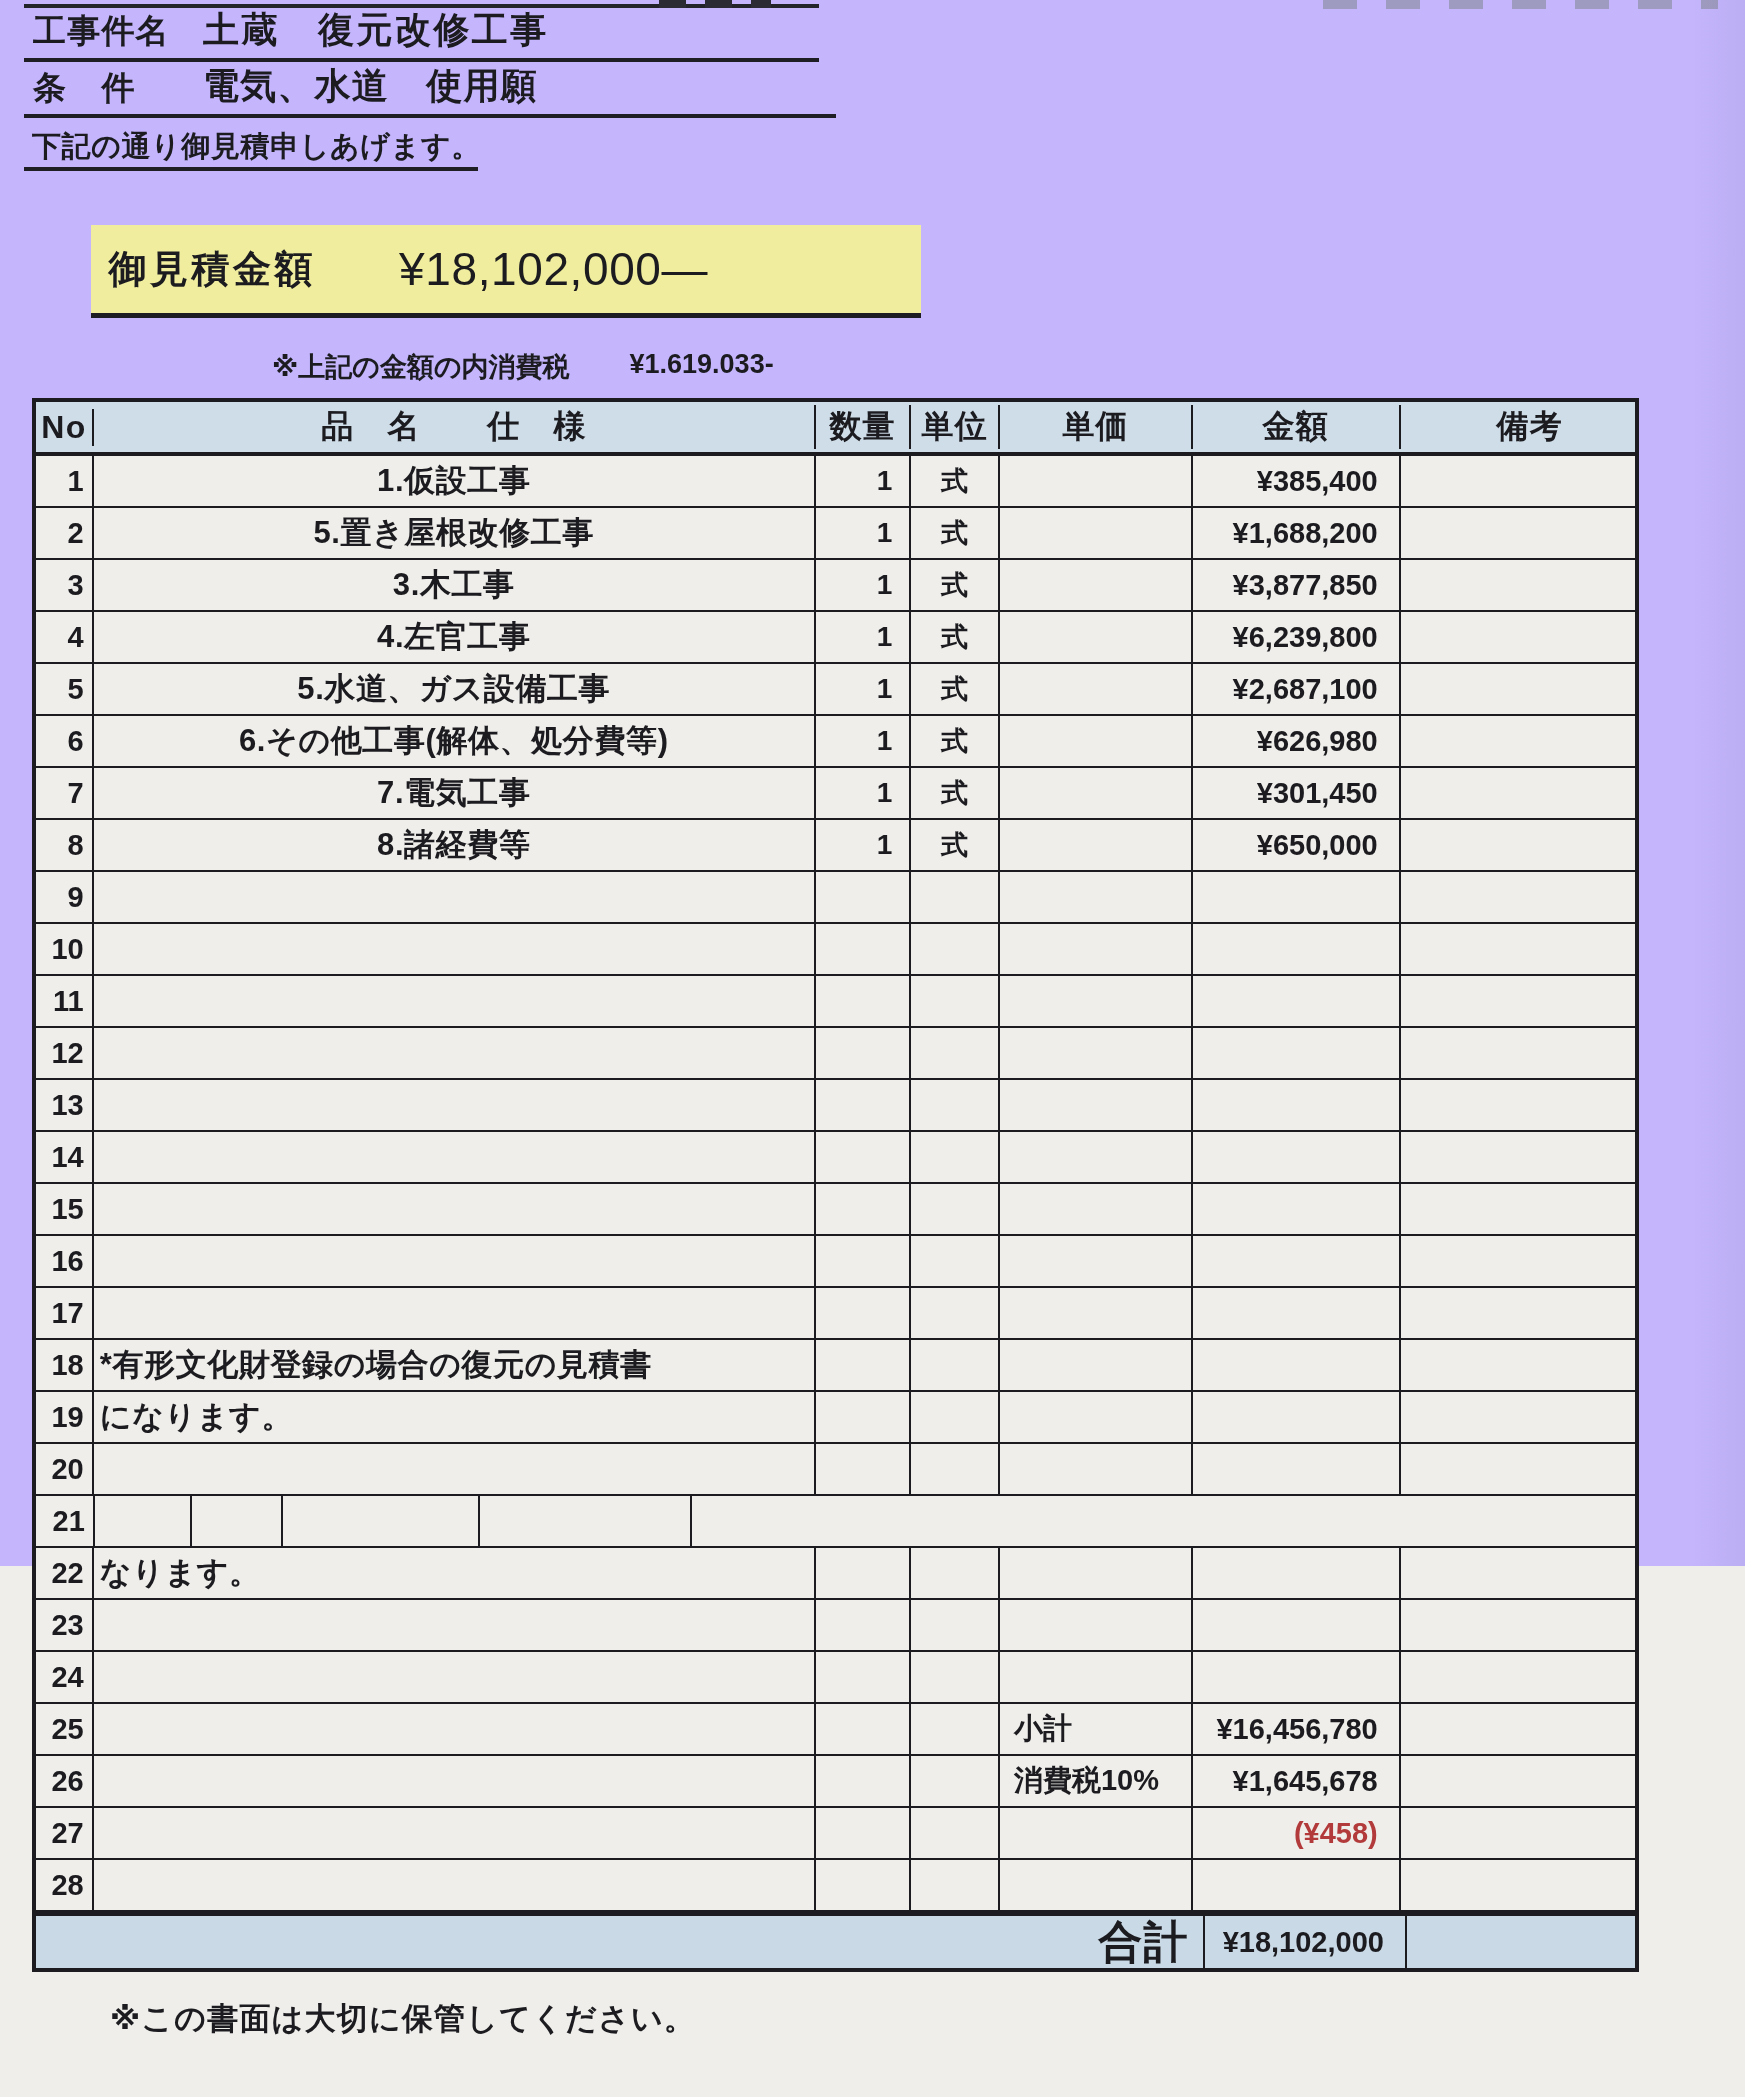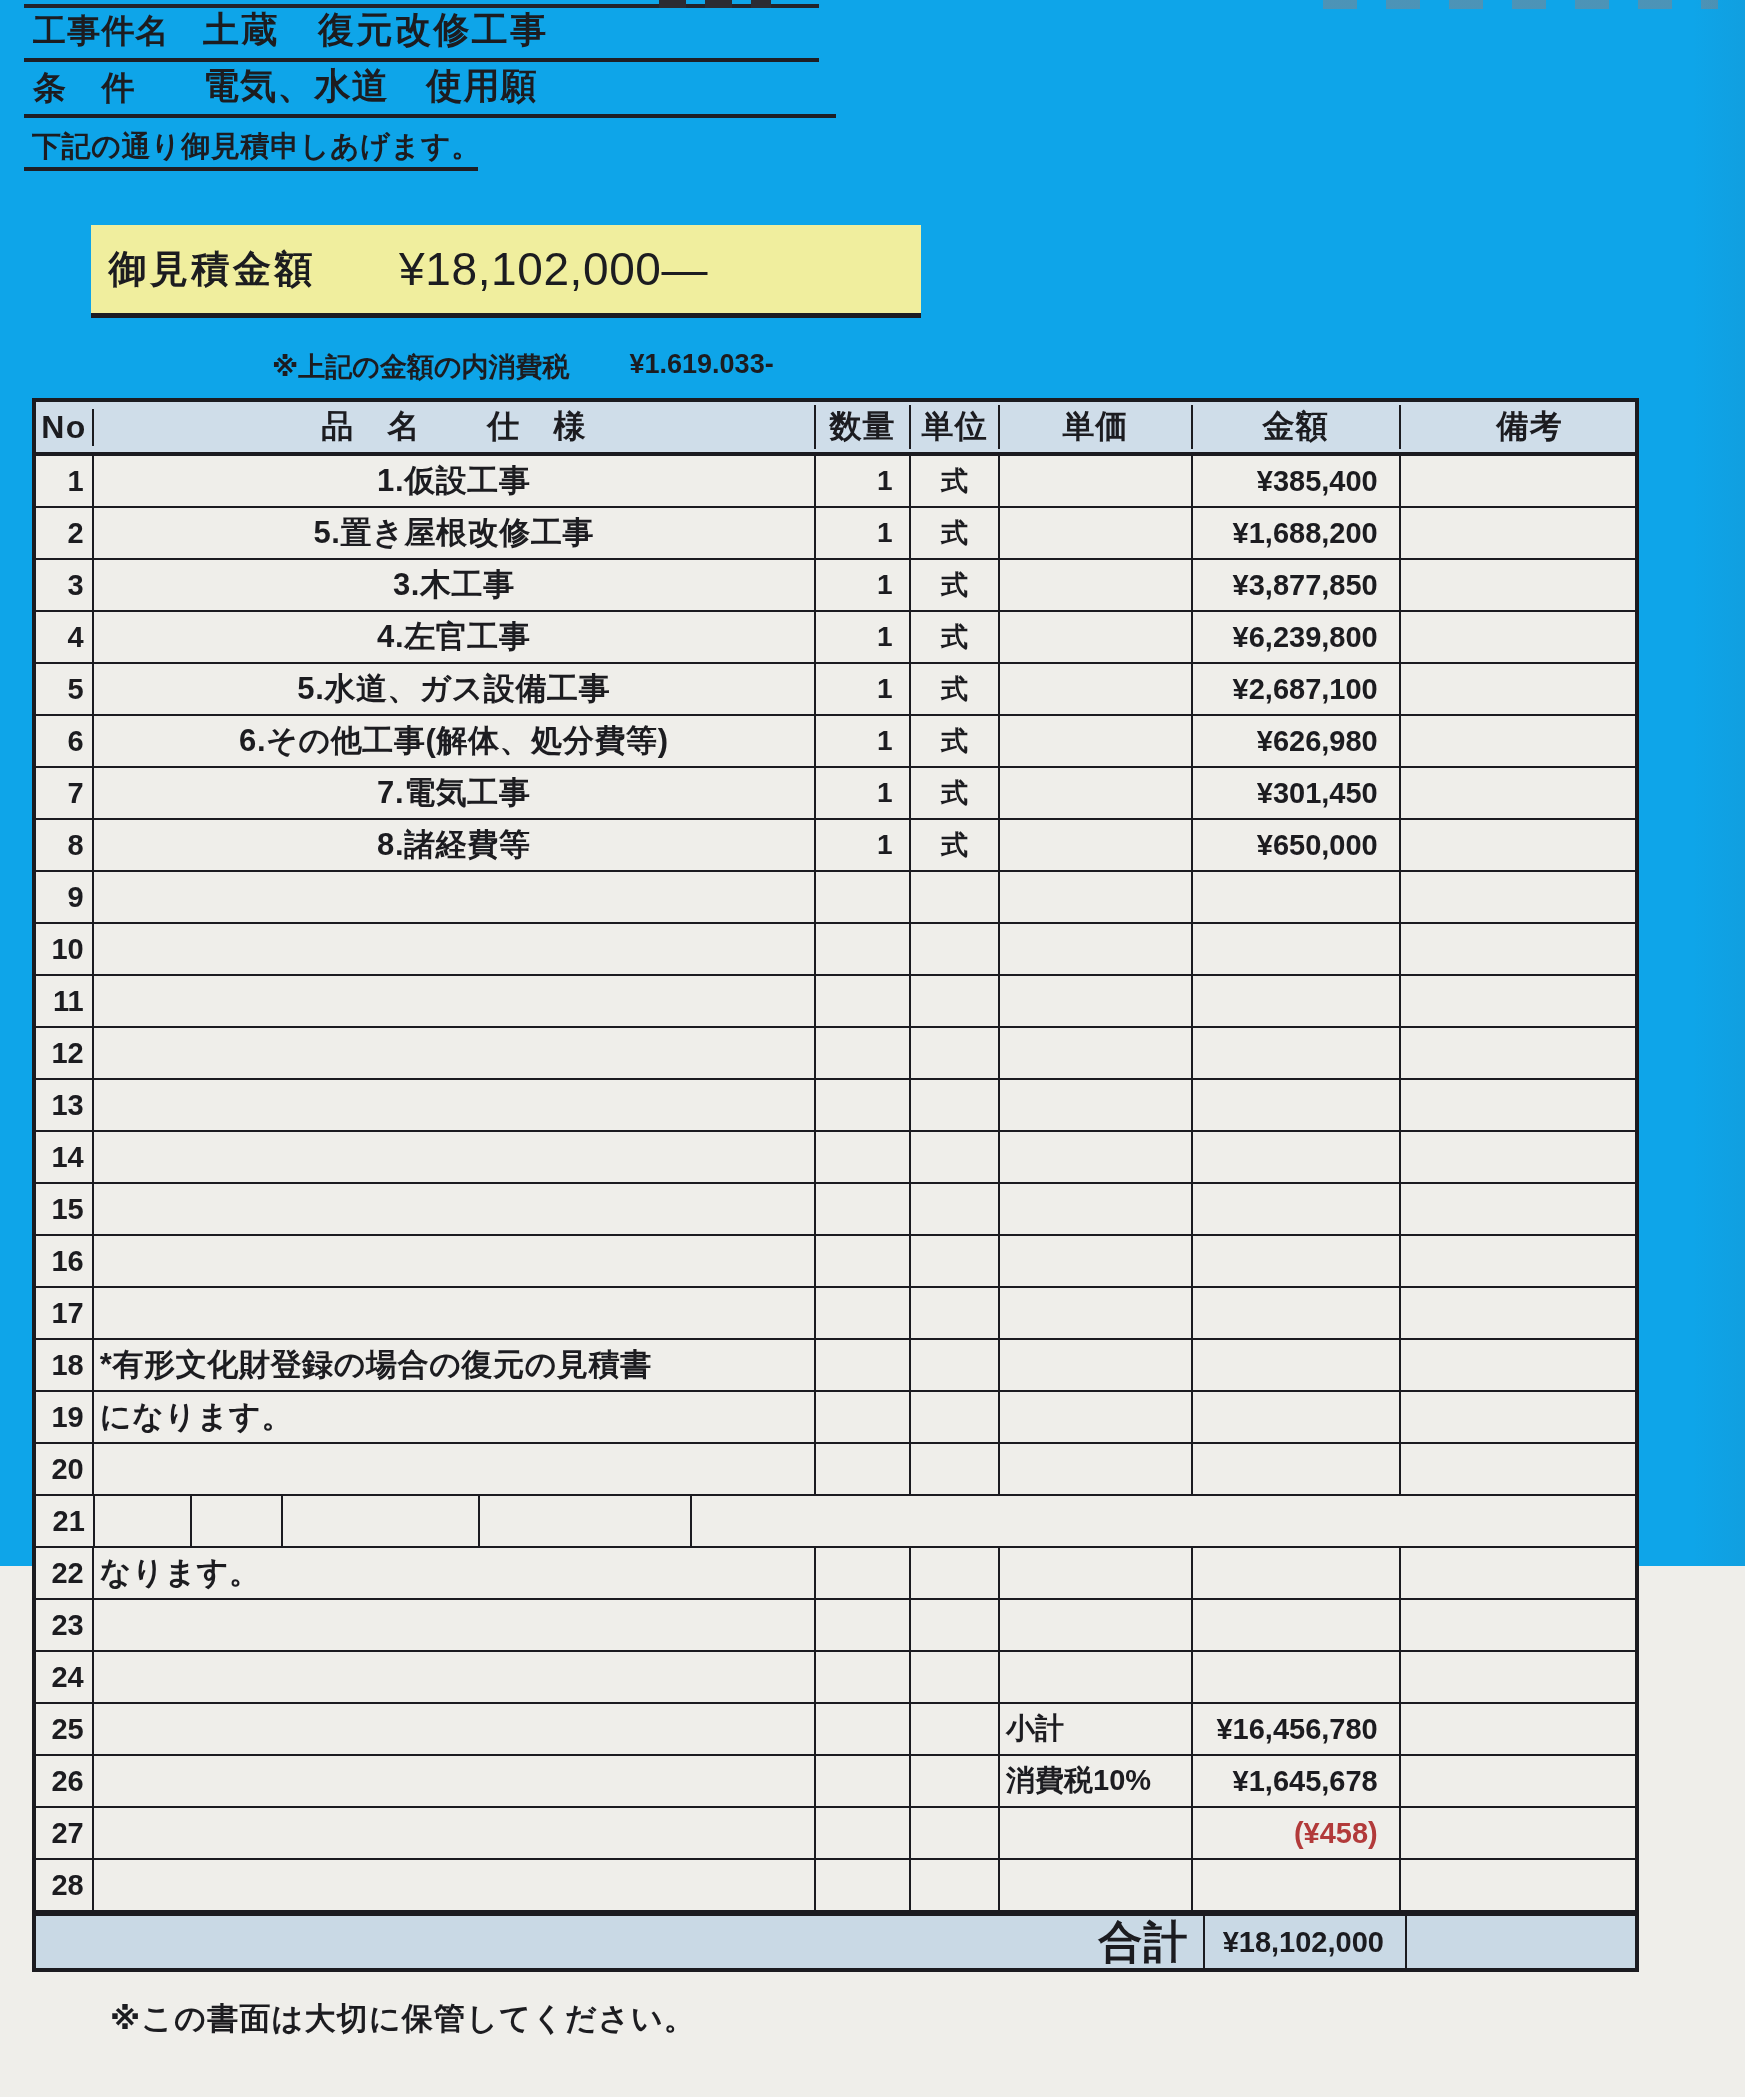--- a/index.html
+++ b/index.html
@@ -3,21 +3,21 @@
 <meta charset="utf-8">
 <style>
   html,body{margin:0;padding:0;}
   body{
     width:1745px;height:2097px;
     background:#efeeea;
     font-family:"Liberation Sans","DejaVu Sans",sans-serif;
     color:#1c1c20;
     overflow:hidden;
   }
-  #paper{position:relative;width:1745px;height:1566px;background:#0ea5e9;}
+  #paper{position:relative;width:1745px;height:1566px;background:#c4b5fd;}
   #paper::after{ 
     content:"";position:absolute;top:0;right:0;width:53px;height:100%;
     background:linear-gradient(to right, rgba(0,0,0,0), rgba(60,65,75,.06));
     pointer-events:none;
   }
 
   
   .top-cut-line{position:absolute;left:23.5px;top:3.5px;width:795px;height:4.1px;background:#23232a;}
   .top-frag-left{position:absolute;left:659px;top:0;width:112px;height:7.6px;
     background:repeating-linear-gradient(90deg,#2b2b33 0 27px,transparent 27px 46px);}
@@ -62,21 +62,21 @@
     display:flex;align-items:center;overflow:hidden;white-space:nowrap;}
   .cell:last-child{border-right:none;}
   .w-no{width:59px;}  .w-name{width:738px;} .w-qty{width:97px;}
   .w-unit{width:91px;} .w-price{width:197px;} .w-amt{width:212px;} .w-note{width:215px;margin-left:24px;}
   .thead .cell{justify-content:center;font-size:32px;font-weight:700;letter-spacing:1.2px;}
   .c-no{justify-content:flex-end;padding-right:8.2px;font-size:29px;font-weight:600;}
   .c-name{justify-content:center;font-size:31px;font-weight:700;letter-spacing:0.6px;}
   .c-name.left{justify-content:flex-start;padding-left:5.9px;}
   .c-qty{justify-content:flex-end;padding-right:16.5px;font-size:28px;font-weight:600;}
   .c-unit{justify-content:center;font-size:27px;font-weight:700;}
-  .c-price{justify-content:flex-start;padding-left:6px;font-size:29px;font-weight:700;}
+  .c-price{justify-content:flex-start;padding-left:14px;font-size:29px;font-weight:700;}
   .c-amount{justify-content:flex-end;padding-right:21px;font-size:29px;font-weight:700;}
   .c-amount.red{color:#b23a3a;}
   .total-row{height:56px;background:#c9d9e5;border-top:4.1px solid #1b1b20;border-bottom:none;}
   .total-row .cell{border-right:2.9px solid #1b1b20;}
   .total-row .cell:last-child{border-right:none;}
   .c-total-label{width:1181px;justify-content:flex-end;padding-right:14px;
     font-size:44px;font-weight:700;letter-spacing:1.2px;box-sizing:border-box;margin-left:47px;}
 
   
   #bottom-note{position:absolute;left:110px;top:1998px;font-size:31px;font-weight:700;letter-spacing:1.2px;}

